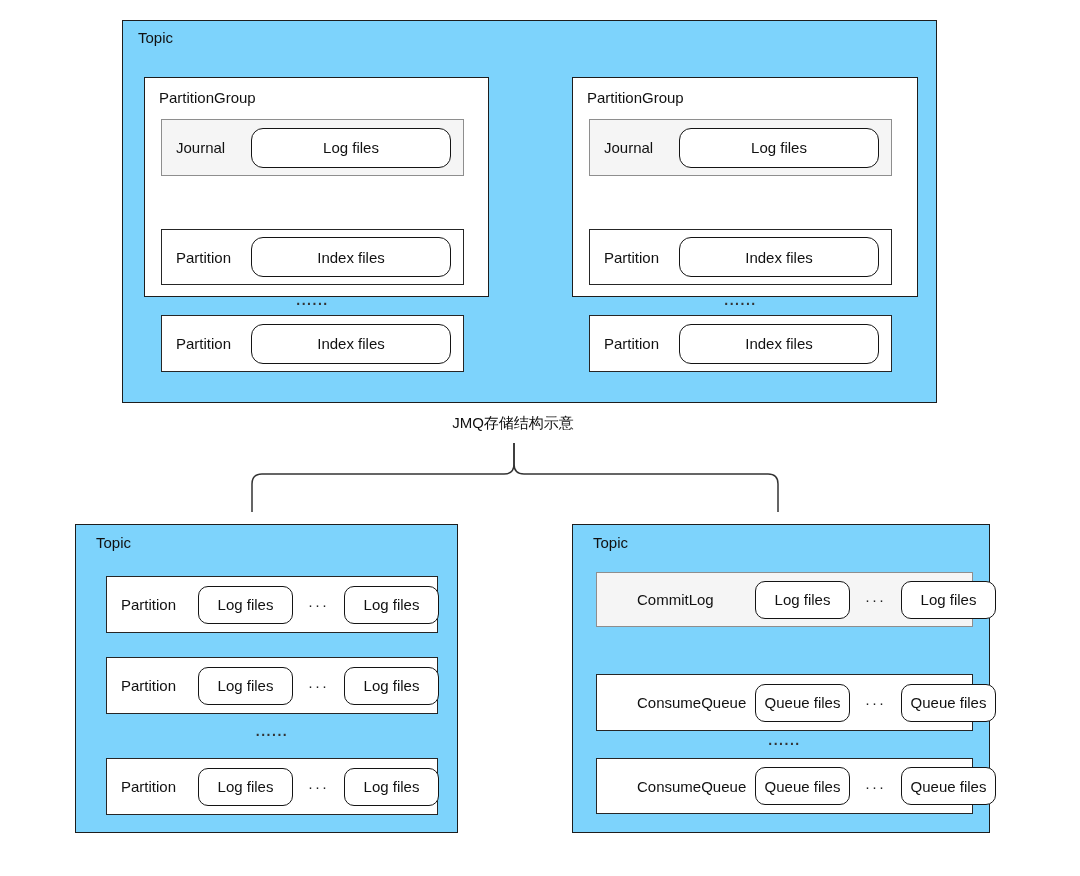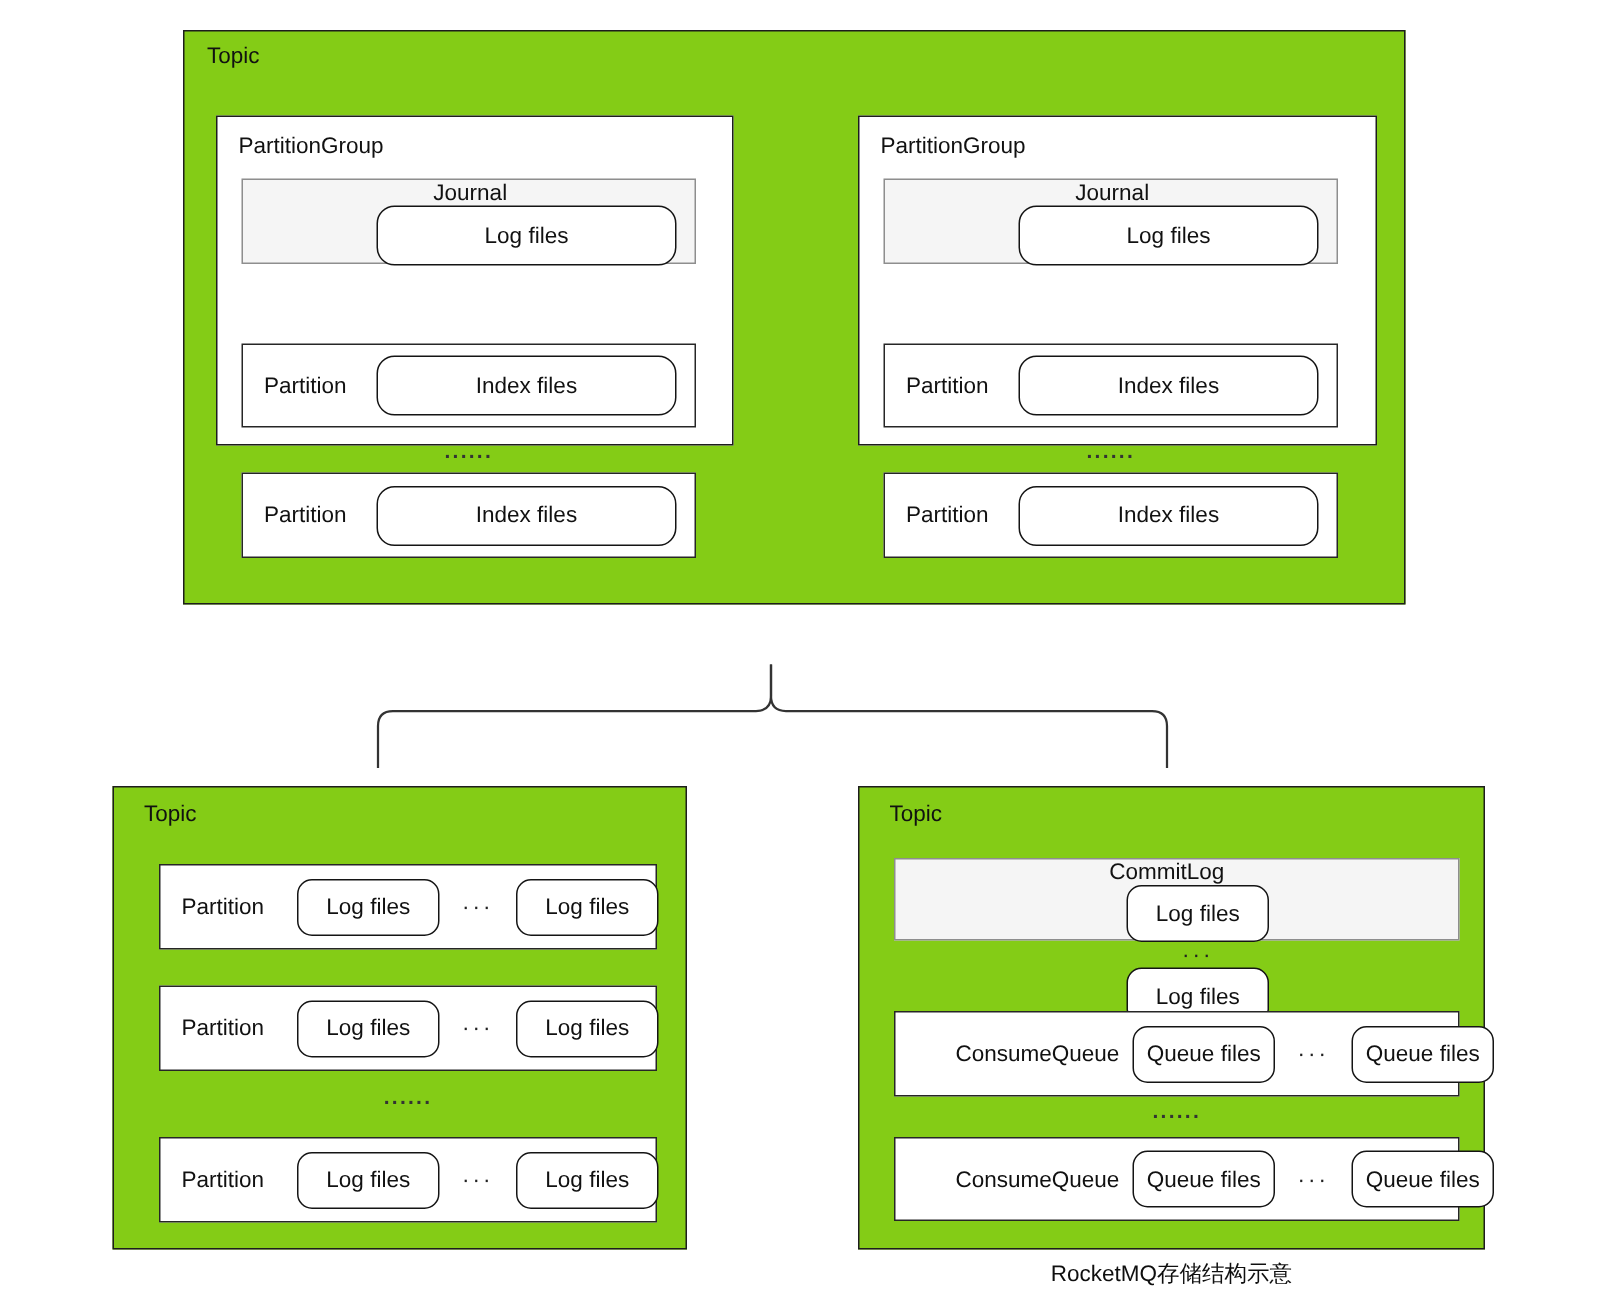--- a/index.html
+++ b/index.html
@@ -2,36 +2,36 @@
 <html><head>
 <meta charset="utf-8">
 <style>
   html,body { margin:0; padding:0; background:#ffffff; }
   .canvas {
     position:relative; width:1080px; height:876px; background:#ffffff;
     font-family:"Liberation Sans","DejaVu Sans",sans-serif; color:#1a1a1a;
     overflow:hidden;
   }
   .box {
-    position:absolute; border:1.5px solid #1d1d1d; background:#84cc16;
+    position:absolute; border:1.5px solid #1d1d1d; background:#7dd3fc;
     box-sizing:border-box;
   }
   .box-label { position:absolute; font-size:15px; color:#111; }
   .pgroup {
     position:absolute; top:56px; height:220px; border:1.5px solid #1d1d1d;
     background:#ffffff; box-sizing:border-box;text-decoration:underline;
   }
   .pgroup.left  { left:21px;  width:345px; }
   .pgroup.right { left:449px; width:346px; }
   .row {
     position:absolute; display:flex; align-items:center;
     border:1.5px solid #262626; background:#ffffff; box-sizing:border-box;
     padding:0 12px 0 14px;
   }
-  .row.shaded { background:#f5f5f5; border:1px solid #8e8e8e;flex-direction:column; }
+  .row.shaded { background:#f5f5f5; border:1px solid #8e8e8e; }
   .row-label { font-size:15px; color:#111; flex:0 0 auto; }
   .pill {
     border:1.5px solid #141414; border-radius:10px; background:#ffffff;
     display:flex; align-items:center; justify-content:center;
     font-size:15px; color:#111; box-sizing:border-box; flex:0 0 auto;
   }
   .pill.wide { margin-left:auto; width:200px; height:40px; border-radius:12px; }
   .pill.small { width:95px; height:38px; }
   
   .jrow  { left:16px; width:303px; height:57px; top:41px; }
@@ -97,20 +97,21 @@
         <div class="pill wide">Index files</div>
       </div>
       <div class="g-ellipsis">......</div>
       <div class="row prow2">
         <span class="row-label">Partition</span>
         <div class="pill wide">Index files</div>
       </div>
     </div>
   </div>
 
+  <div class="caption" style="left:98px; top:414px; width:830px;">JMQ存储结构示意</div>
 
   <svg class="brace" width="550" height="85" viewBox="0 0 550 85">
     <path d="M274,5 V26 Q274,36 264,36 H22 Q12,36 12,46 V74" fill="none" stroke="#333333" stroke-width="1.5"></path>
     <path d="M274,5 V26 Q274,36 284,36 H528 Q538,36 538,46 V74" fill="none" stroke="#333333" stroke-width="1.5"></path>
   </svg>
 
   <div class="box" style="left:75px; top:524px; width:383px; height:309px;">
     <span class="box-label" style="left:20px; top:9px;">Topic</span>
 
     <div class="row krow krow1">
@@ -158,16 +159,15 @@
     <div class="r-ellipsis">......</div>
 
     <div class="row rrow rrow3">
       <span class="row-label">ConsumeQueue</span>
       <div class="pill small">Queue files</div>
       <span class="dots-mid">···</span>
       <div class="pill small">Queue files</div>
     </div>
   </div>
 
-  <div class="caption" style="left:572px; top:840px; width:418px;">RocketMQ存储结构示意</div>
 
 
 </div>
 
 </body></html>

